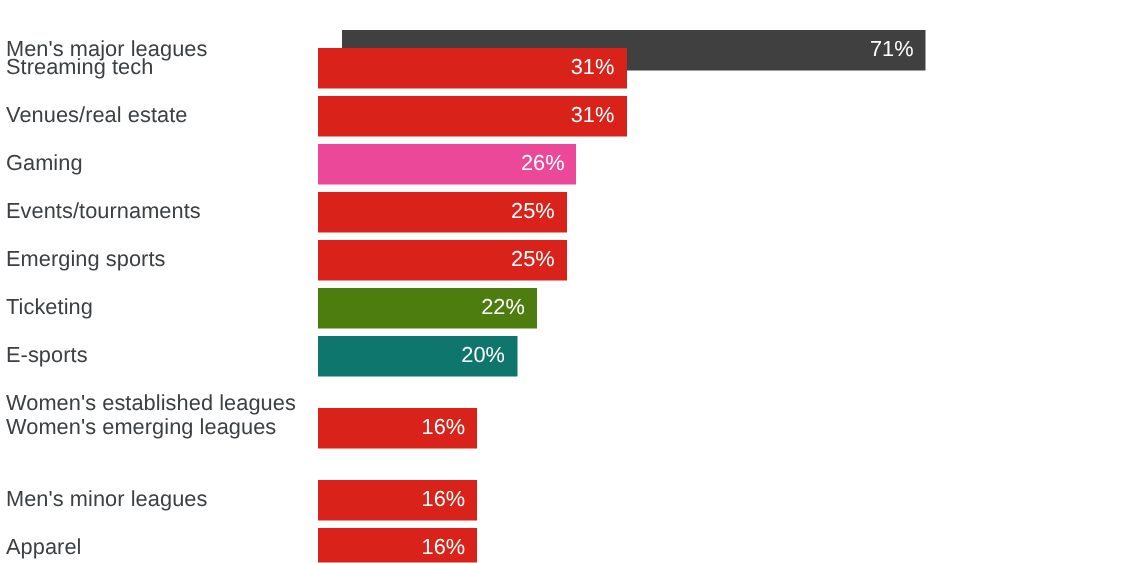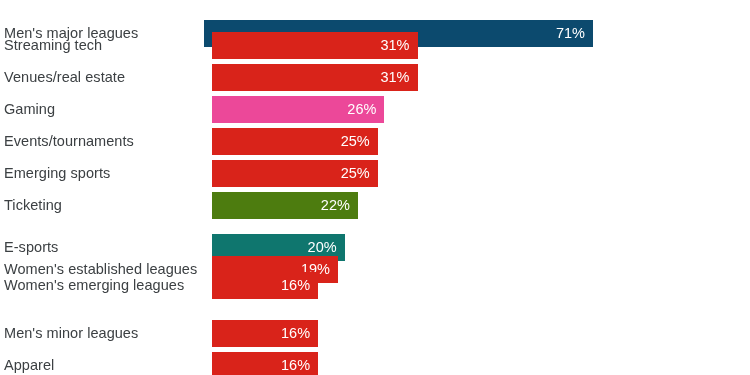--- a/index.html
+++ b/index.html
@@ -58,21 +58,21 @@
     padding-right: 8px;
     white-space: nowrap;
   }
 </style>
 </head>
 <body>
 
 <div id="chart">
     <div class="row" style="top: 0px; margin-top: 20px;">
       <div class="cat-label">Men's major leagues</div>
-      <div class="bar" style="left: 204px; width: 389px; background: #0c4a6e;"><span class="bar-value">71%</span></div>
+      <div class="bar" style="left: 228px; width: 389px; background: #404040;"><span class="bar-value">71%</span></div>
     </div>
     <div class="row" style="top: 32px;">
       <div class="cat-label">Streaming tech</div>
       <div class="bar" style="left: 212px; width: 205.53px; background: rgb(217, 35, 26);"><span class="bar-value">31%</span></div>
     </div>
     <div class="row" style="top: 64px;">
       <div class="cat-label">Venues/real estate</div>
       <div class="bar" style="left: 212px; width: 205.53px; background: rgb(217, 35, 26);"><span class="bar-value">31%</span></div>
     </div>
     <div class="row" style="top: 96px;">
@@ -84,27 +84,26 @@
       <div class="bar" style="left: 212px; width: 165.75px; background: rgb(217, 35, 26);"><span class="bar-value">25%</span></div>
     </div>
     <div class="row" style="top: 160px;">
       <div class="cat-label">Emerging sports</div>
       <div class="bar" style="left: 212px; width: 165.75px; background: rgb(217, 35, 26);"><span class="bar-value">25%</span></div>
     </div>
     <div class="row" style="top: 192px;">
       <div class="cat-label">Ticketing</div>
       <div class="bar" style="left: 212px; width: 145.86px; background: #4d7c0f;"><span class="bar-value">22%</span></div>
     </div>
-    <div class="row" style="top: 234px;">
+    <div class="row" style="top: 224px;">
       <div class="cat-label">E-sports</div>
       <div class="bar" style="left: 212px; width: 132.6px; background: #0f766e;"><span class="bar-value">20%</span></div>
     </div>
     <div class="row" style="top: 256px;">
       <div class="cat-label">Women's established leagues</div>
-      <div class="bar" style="left: 212px; width: 125.97px; background: rgb(217, 35, 26);"><span class="bar-value">19%</span></div>
     </div>
     <div class="row" style="top: 272px;">
       <div class="cat-label">Women's emerging leagues</div>
       <div class="bar" style="left: 212px; width: 106.08px; background: rgb(217, 35, 26);"><span class="bar-value">16%</span></div>
     </div>
     <div class="row" style="top: 320px;">
       <div class="cat-label">Men's minor leagues</div>
       <div class="bar" style="left: 212px; width: 106.08px; background: rgb(217, 35, 26);"><span class="bar-value">16%</span></div>
     </div>
     <div class="row" style="top: 352px;">

